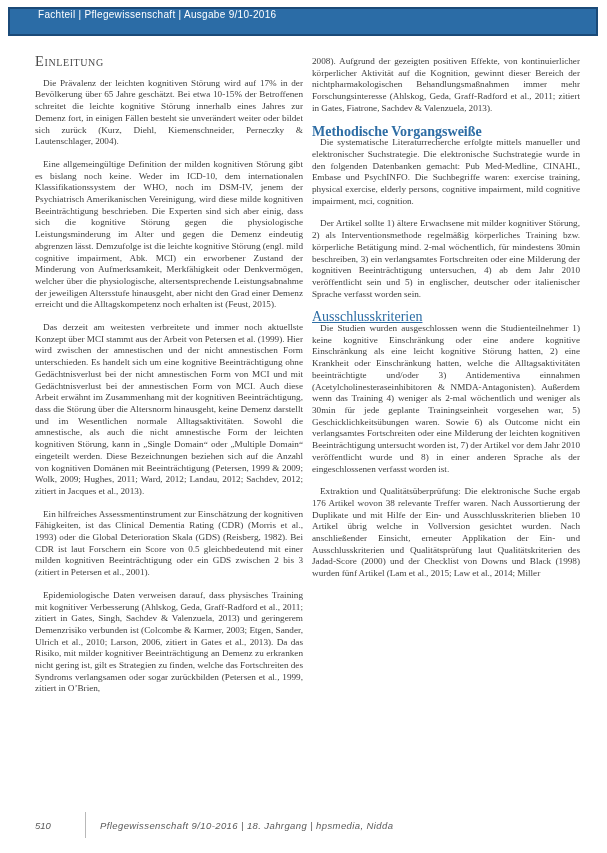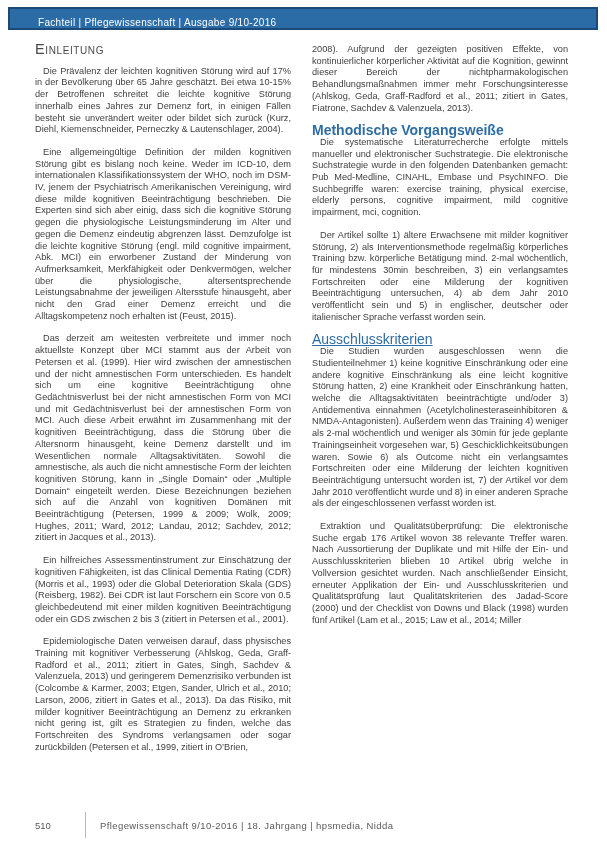--- a/index.html
+++ b/index.html
@@ -2,50 +2,50 @@
 <html lang="de"><head>
 <meta charset="utf-8">
 <style>
   html,body{margin:0;padding:0;background:#ffffff;}
   .page{
     position:relative;width:607px;height:853px;background:#ffffff;
     font-family:"Liberation Sans",sans-serif;color:#3f3f3f;overflow:hidden;
   }
   
   .topbar{
-    position:absolute;top:7px;left:8px;right:9px;height:23px;
+    position:absolute;top:7px;left:8px;right:9px;height:29px;
     background:#2b6ca6;border:2px solid #1b4a78;box-sizing:border-box;
-    display:flex;align-items:flex-end;
+    display:flex;align-items:flex-start;
   }
   .topbar .bartext{
     color:#ffffff;font-size:10px;letter-spacing:.3px;padding-left:28px;white-space:nowrap;
   }
   
   .columns{
-    position:absolute;top:44px;left:35px;display:flex;gap:9px;
+    position:absolute;top:56px;left:35px;display:flex;gap:9px;font-family:Liberation Serif, serif;
   }
   .col{
     width:268px;text-align:justify;font-size:9.2px;line-height:11.7px;
     hyphens:auto;-webkit-hyphens:auto;word-spacing:-0.2px;
   }
-  .col p{margin:0 12px 11px 0;text-indent:8px;}
+  .col p{margin:0 0 11px 0;text-indent:8px;}
   .col p.cont{text-indent:0;}
   .col p:last-child{margin-bottom:0;}
   h1.sec{
     font-size:14.5px;font-weight:normal;font-variant:small-caps;
     letter-spacing:.6px;color:#4a4a4a;margin:0 0 10px 0;
   }
   h2.sub{
     font-size:14px;line-height:11.7px;color:#2e6da4;margin:0;font-weight:bold;
   }
   h2.sub.underline{font-weight:normal;text-decoration:underline;}
   
   .pagefoot{
     position:absolute;left:35px;top:810px;right:19px;height:30px;
-    display:flex;align-items:center;font-size:9.5px;color:#5a5a5a;
+    display:flex;align-items:center;font-size:9.5px;color:#5a5a5a;font-style:italic;
   }
   .pagefoot .pagenum{width:50px;}
   .pagefoot .vdivider{width:1px;height:26px;background:#b8b8b8;margin-right:14px;}
   .pagefoot .journal{letter-spacing:.4px;}
 </style>
 </head>
 <body>
 
 <div class="page">
 

